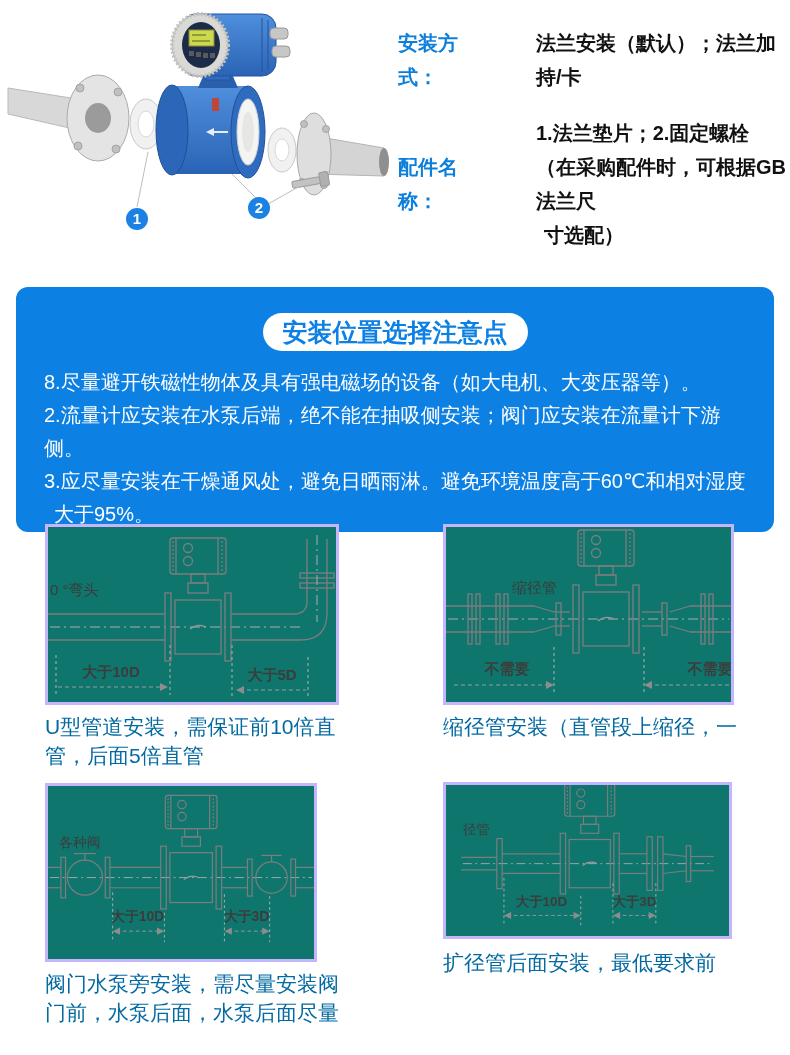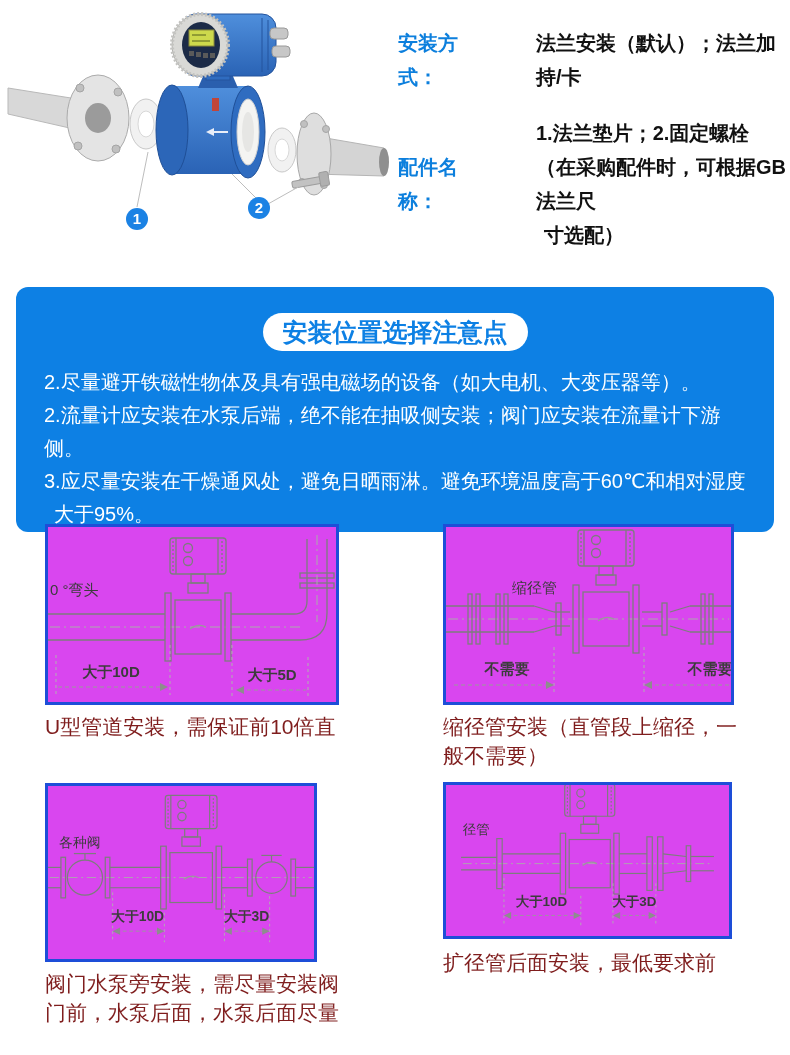--- a/index.html
+++ b/index.html
@@ -20,27 +20,27 @@
   .spec-lines span { display:block; }
   .spec-lines .ind { padding-left:8px; }
   
   .notice { position:absolute; left:16px; top:250px; width:758px; height:245px;
             background:#0d80e4; border-radius:12px;margin-top:37px; }
   .pill { margin:26px auto 0; width:fit-content; background:#ffffff; border-radius:20px;
           padding:2px 20px; color:#0d80e4; font-size:25px; font-weight:bold; line-height:34px; }
   .notice-lines { margin:15px 22px 0 28px; color:#ffffff; font-size:20px; line-height:33px; }
   .notice-lines .cont { padding-left:10px; }
   
-  .cell { position:absolute; background:#d946ef; border:3px solid #1d4ed8; }
+  .cell { position:absolute; background:#0f766e; border:3px solid #c4b5fd; }
   .cell svg { display:block; width:100%; height:100%; }
   #d1 { left:45px;  top:524px; width:294px; height:181px; }
   #d2 { left:443px; top:524px; width:291px; height:181px; }
   #d3 { left:45px;  top:783px; width:272px; height:179px; }
   #d4 { left:443px; top:782px; width:289px; height:157px; }
-  .caption { position:absolute; width:310px; font-size:21px; line-height:29px; color:#7f1d1d; }
+  .caption { position:absolute; width:310px; font-size:21px; line-height:29px; color:#0369a1; }
   .caption span { display:block; }
   #c1 { left:45px;  top:712px; }
   #c2 { left:443px; top:712px; }
   #c3 { left:45px;  top:969px; }
   #c4 { left:443px; top:948px; }
   .dwg { stroke:#7d7d7d; fill:none; stroke-width:1.3; }
   .dash { stroke:#ababab; fill:none; stroke-width:1; stroke-dasharray:10 4 2 4; }
   .guide { stroke:#b0b0b0; fill:none; stroke-width:1; stroke-dasharray:3 3; }
   .dim { stroke:#9a9a9a; fill:none; stroke-width:1; stroke-dasharray:4 3; }
   .ah { fill:#8d8d8d; stroke:none; }
@@ -164,21 +164,21 @@
         <span>1.法兰垫片；2.固定螺栓</span>
         <span>（在采购配件时，可根据GB法兰尺</span>
         <span class="ind">寸选配）</span>
       </div>
     </div>
   </div>
 
   <div class="notice">
     <div class="pill">安装位置选择注意点</div>
     <div class="notice-lines">
-      <div>2.尽量避开铁磁性物体及具有强电磁场的设备（如大电机、大变压器等）。</div>
+      <div>8.尽量避开铁磁性物体及具有强电磁场的设备（如大电机、大变压器等）。</div>
       <div>2.流量计应安装在水泵后端，绝不能在抽吸侧安装；阀门应安装在流量计下游侧。</div>
       <div>3.应尽量安装在干燥通风处，避免日晒雨淋。避免环境温度高于60℃和相对湿度</div>
       <div class="cont">大于95%。</div>
       <div>4.选择安装在便于维修、活动方便的地方。</div>
     </div>
   </div>
 
   <div class="cell" id="d1">
     <svg viewBox="0 0 288 175">
       <line class="dash" x1="2" y1="100" x2="252" y2="100"></line>
@@ -391,24 +391,24 @@
         <line class="dim" x1="174" y1="146" x2="214" y2="146"></line>
         <polygon class="ah" points="170,146 178,142 178,150"></polygon>
         <polygon class="ah" points="218,146 210,142 210,150"></polygon>
         <text class="dtx" x="194" y="135" text-anchor="middle" font-weight="bold">大于3D</text>
       </g>
     </svg>
   </div>
 
   <div class="caption" id="c1">
     <span>U型管道安装，需保证前10倍直</span>
+    <span>管，后面5倍直管</span>
   </div>
   <div class="caption" id="c2">
     <span>缩径管安装（直管段上缩径，一</span>
-    <span>般不需要）</span>
   </div>
   <div class="caption" id="c3">
     <span>阀门水泵旁安装，需尽量安装阀</span>
     <span>门前，水泵后面，水泵后面尽量</span>
   </div>
   <div class="caption" id="c4">
     <span>扩径管后面安装，最低要求前</span>
   </div>
 
 </div>

